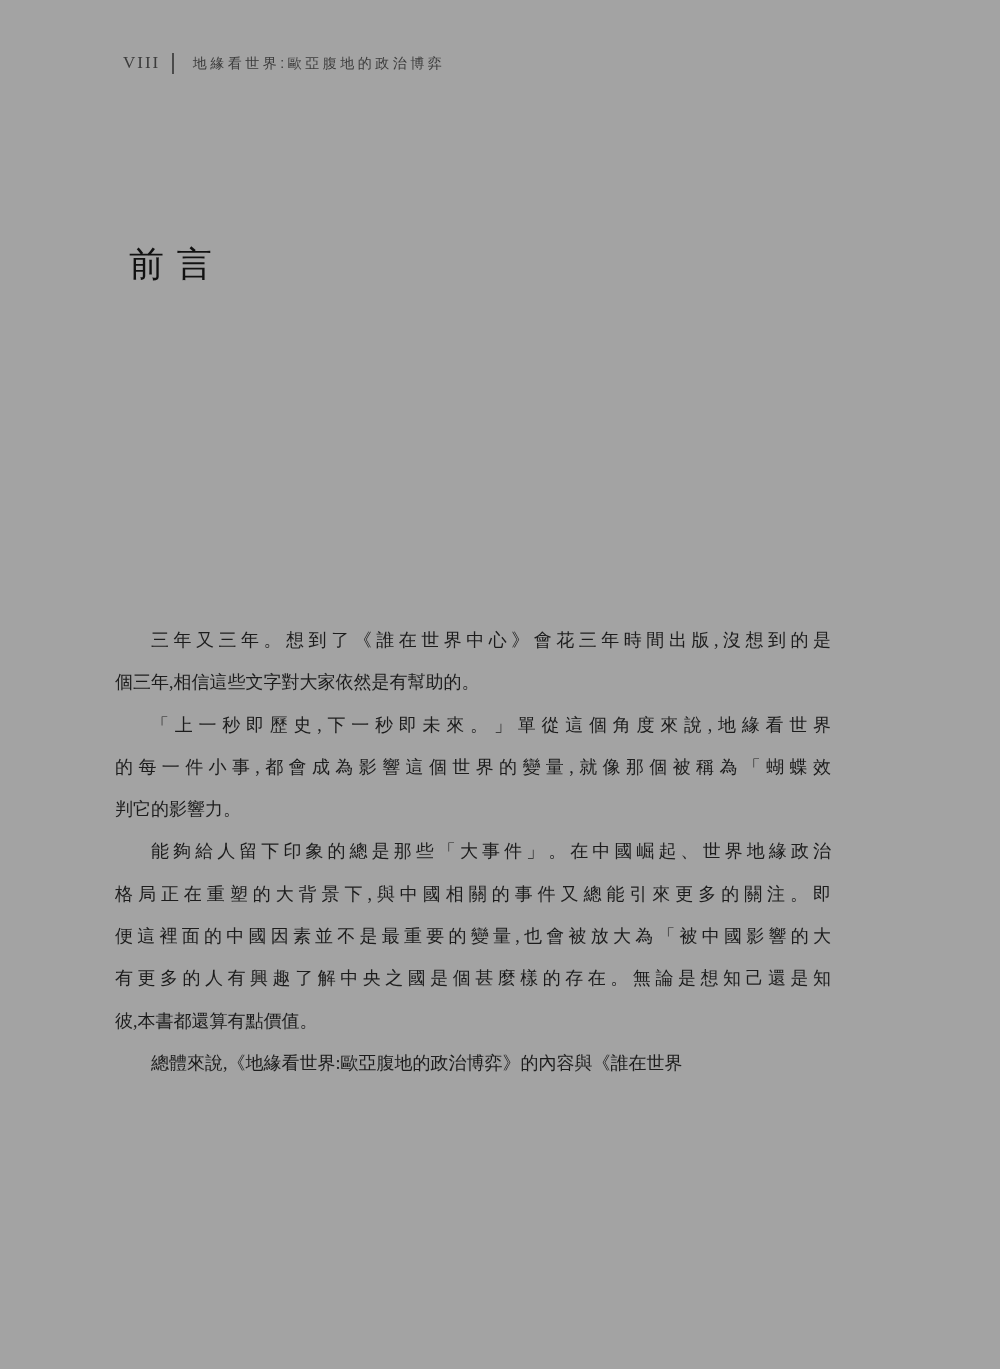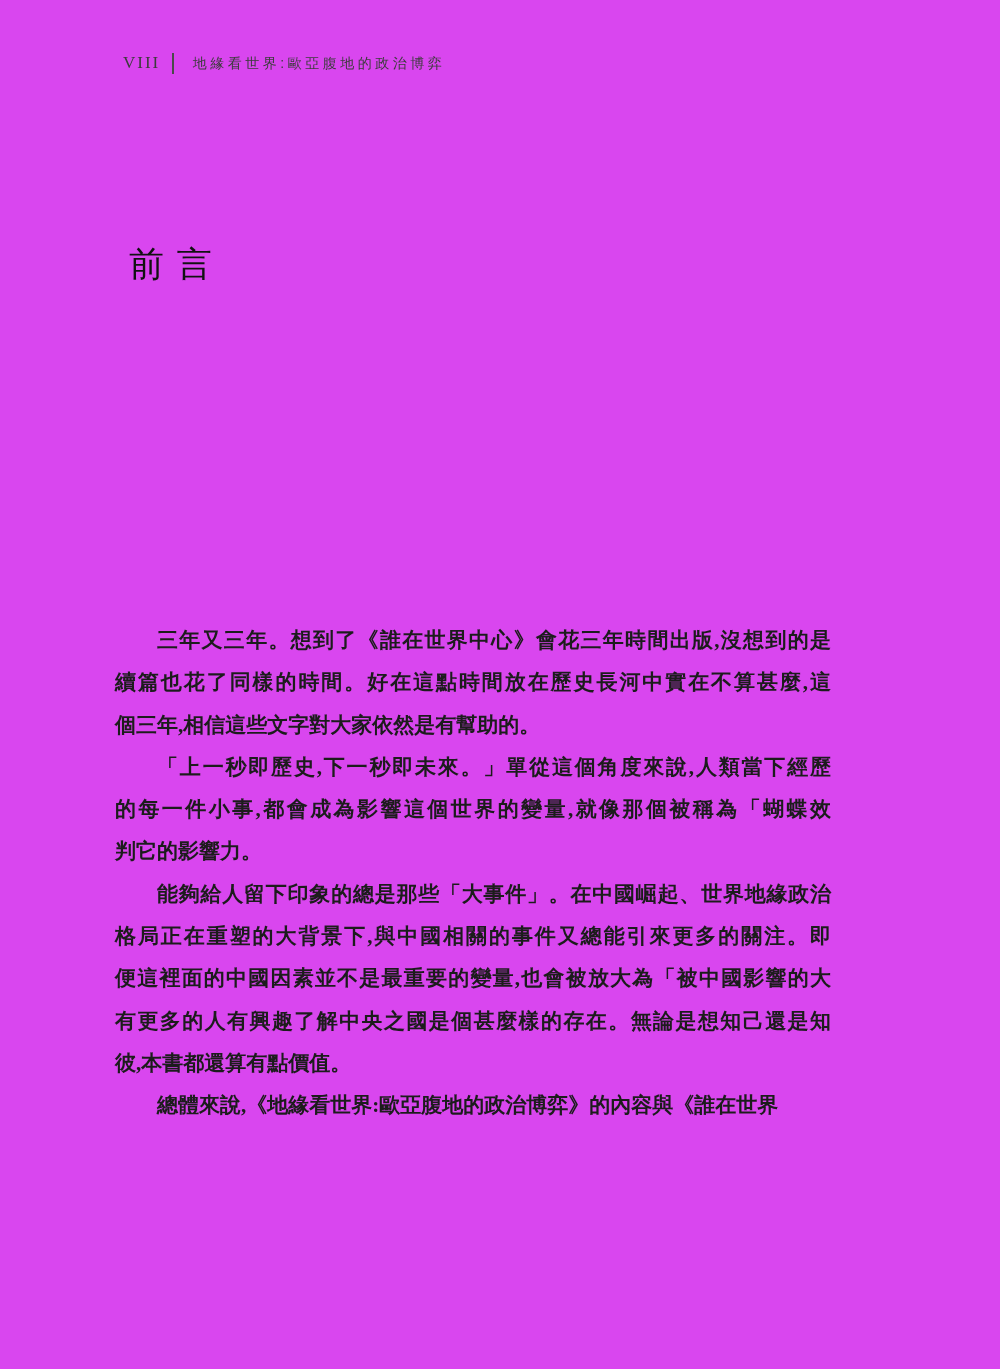--- a/index.html
+++ b/index.html
@@ -5,21 +5,21 @@
 <style>
   html, body {
     margin: 0;
     padding: 0;
     background: #ffffff;
   }
   .page {
     position: relative;
     width: 1000px;
     height: 1369px;
-    background: #d946ef;
+    background: #a3a3a3;
     overflow: hidden;
     font-family: "Liberation Serif", "DejaVu Serif", serif;
     color: #1e1e1e;
   }
 
   
   .page-header {
     position: absolute;
     left: 123px;
     top: 50px;
@@ -63,23 +63,22 @@
     line-height: 1.1;
     color: #111111;
   }
 
   
   .body-text {
     position: absolute;
     left: 115px;
     top: 619px;
     width: 716px;
-    font-size: 21px;
+    font-size: 18px;
     color: #1c1c1c;
-    font-weight: bold;
   }
   .para {
     margin: 0;
     padding: 0;
   }
   .line {
     line-height: 42.3px;
     height: 42.3px;
     text-align: justify;
     text-align-last: justify;
@@ -104,26 +103,25 @@
     <span class="header-bar"></span>
     <span class="running-title">地緣看世界:歐亞腹地的政治博弈</span>
   </header>
 
   <h1 class="chapter-title">前 言</h1>
 
   <main class="body-text">
 
     <div class="para">
       <div class="line first">三年又三年。想到了《誰在世界中心》會花三年時間出版,沒想到的是</div>
-      <div class="line">續篇也花了同樣的時間。好在這點時間放在歷史長河中實在不算甚麼,這</div>
       <div class="line last">個三年,相信這些文字對大家依然是有幫助的。</div>
     </div>
 
     <div class="para">
-      <div class="line first">「上一秒即歷史,下一秒即未來。」單從這個角度來說,人類當下經歷</div>
+      <div class="line first">「上一秒即歷史,下一秒即未來。」單從這個角度來說,地緣看世界</div>
       <div class="line">的每一件小事,都會成為影響這個世界的變量,就像那個被稱為「蝴蝶效</div>
       <div class="line last">判它的影響力。</div>
     </div>
 
     <div class="para">
       <div class="line first">能夠給人留下印象的總是那些「大事件」。在中國崛起、世界地緣政治</div>
       <div class="line">格局正在重塑的大背景下,與中國相關的事件又總能引來更多的關注。即</div>
       <div class="line">便這裡面的中國因素並不是最重要的變量,也會被放大為「被中國影響的大</div>
       <div class="line">有更多的人有興趣了解中央之國是個甚麼樣的存在。無論是想知己還是知</div>
       <div class="line last">彼,本書都還算有點價值。</div>

